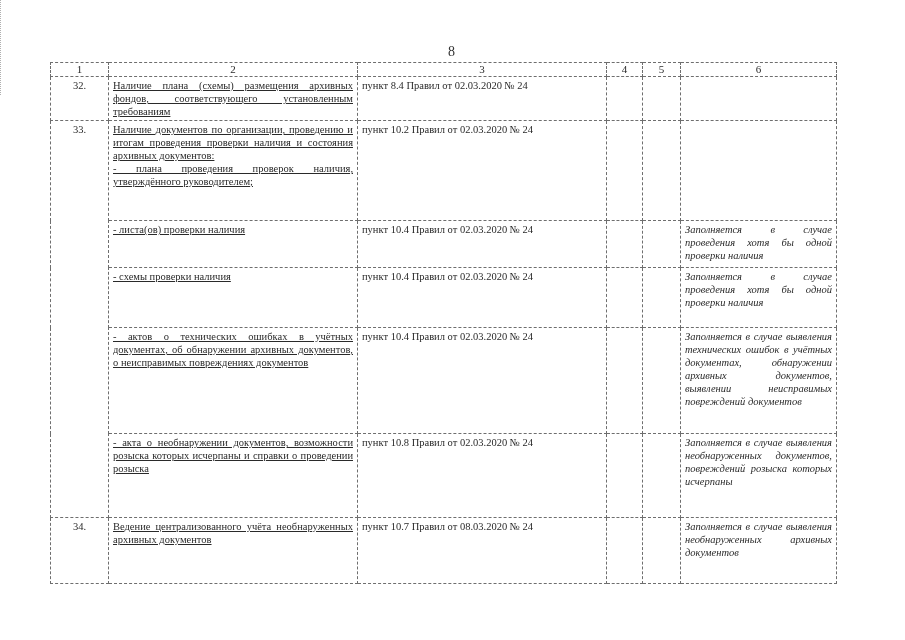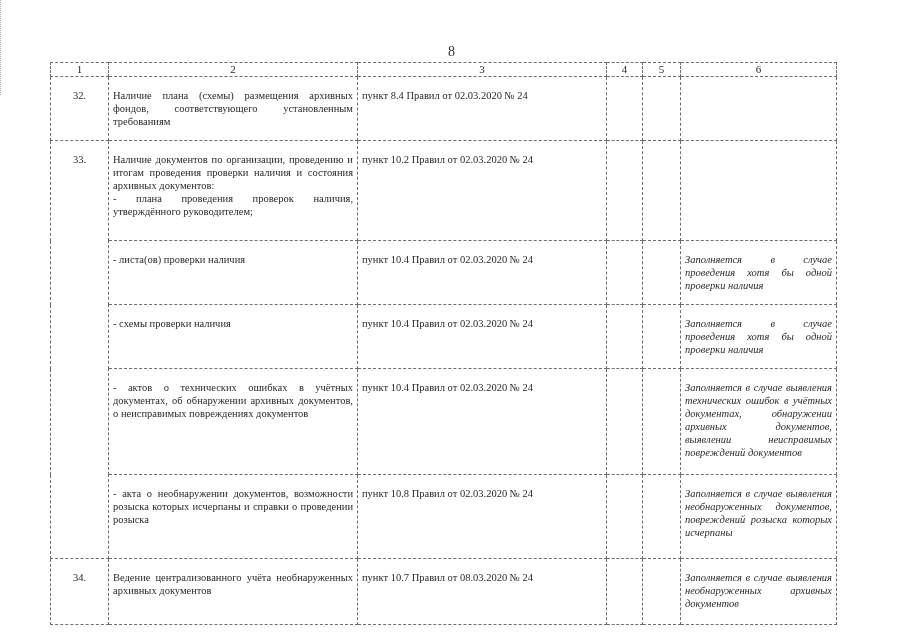--- a/index.html
+++ b/index.html
@@ -12,26 +12,26 @@
     border-left: 1px dotted #b0b0b0;
   }
   .page-number {
     position: absolute; left: 448px; top: 44px; font-size: 14px; color: #333;
   }
   table.doc {
     position: absolute; left: 50px; top: 62px; border-collapse: collapse;
     table-layout: fixed; width: 786px;
   }
   table.doc td, table.doc th {
-    border: 1px dashed #6e6e6e; vertical-align: top; padding: 12px 4px;
+    border: 1px dashed #6e6e6e; vertical-align: top; padding: 2px 4px;
     font-size: 10.5px; line-height: 13px; font-weight: normal;
   }
   table.doc th { text-align: center; padding: 0 2px; height: 12px; font-size: 11px; }
   td.num { text-align: center; }
-  td.just { text-align: justify; text-align-last: left; }
+  td.just { text-align: justify; text-align-last: left; text-decoration: underline; }
   td.note { font-style: italic; text-align: justify; text-align-last: left; margin-top: 40px; }
   col.c1 { width: 58px; } col.c2 { width: 249px; } col.c3 { width: 249px; }
   col.c4 { width: 36px; } col.c5 { width: 38px; } col.c6 { width: 156px; }
 </style>
 </head>
 <body>
 
 <div class="scan-edge"></div>
 
 <div class="page-number">8</div>

